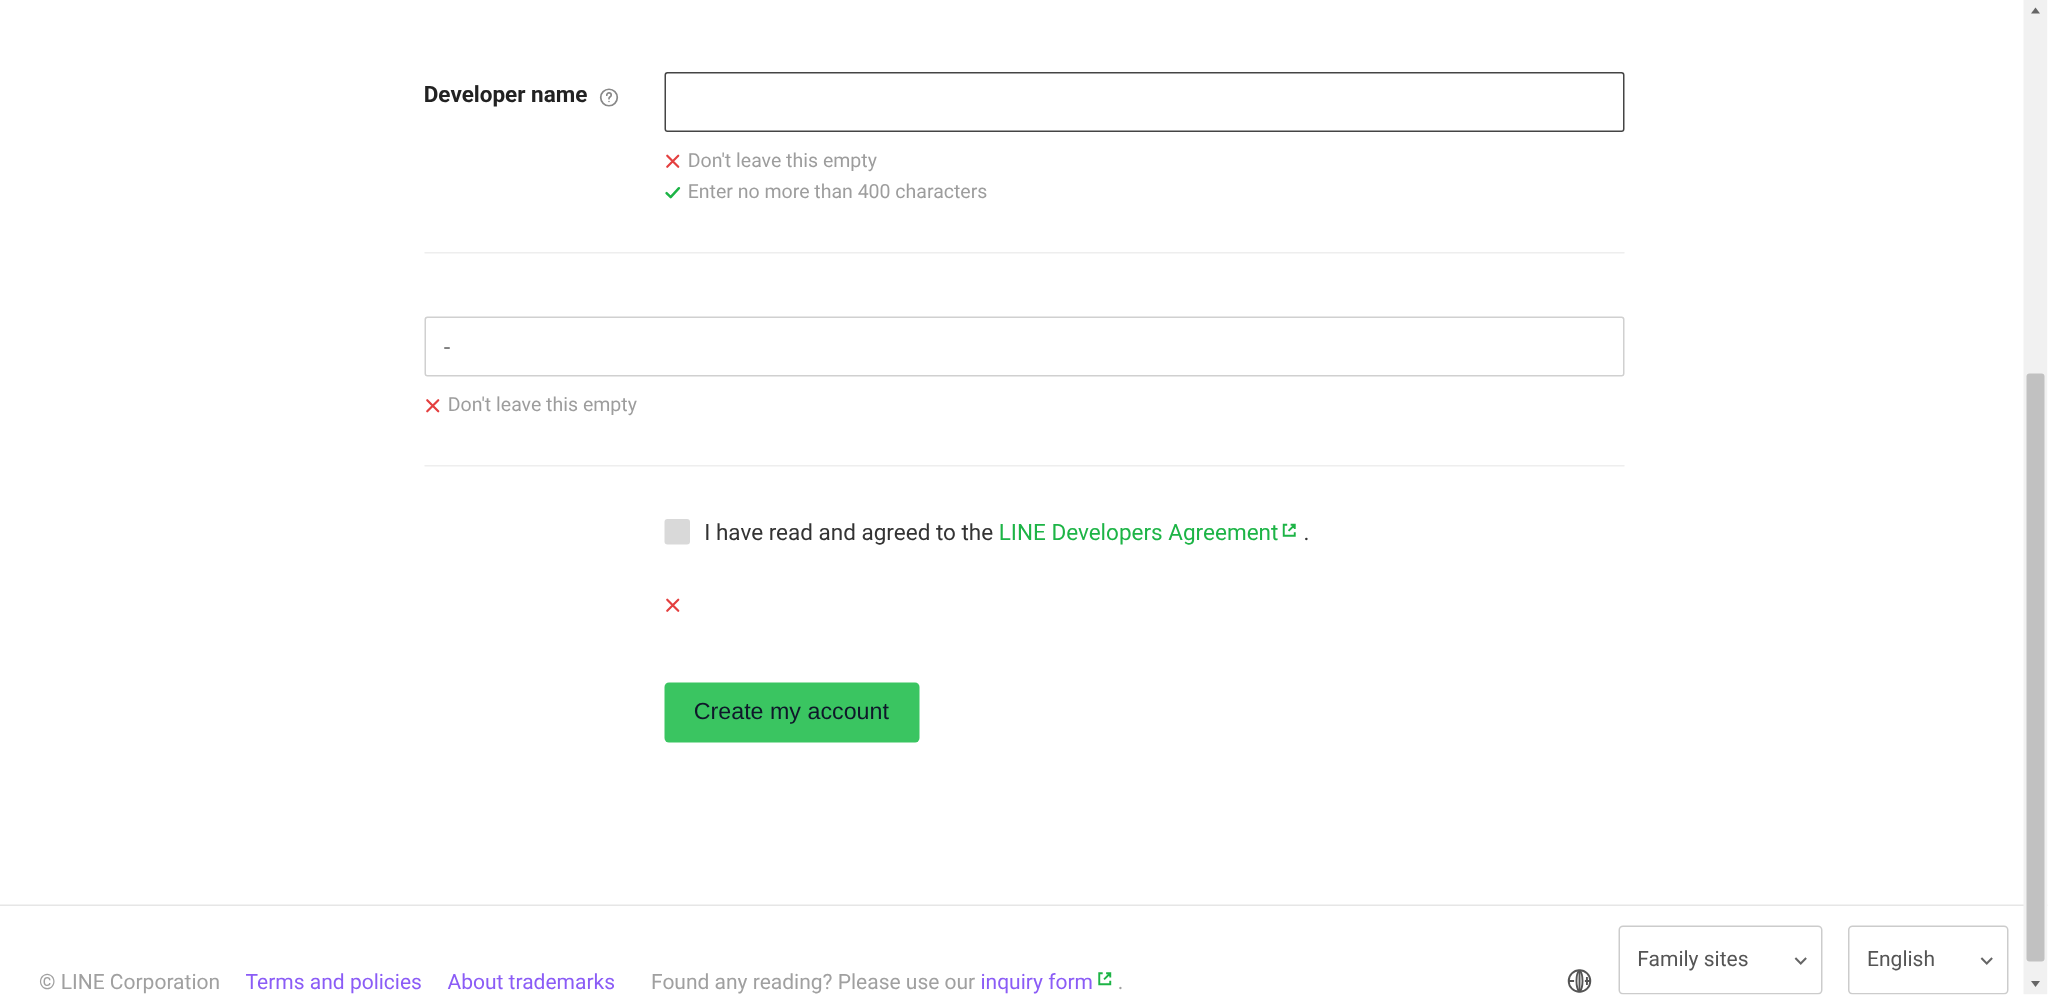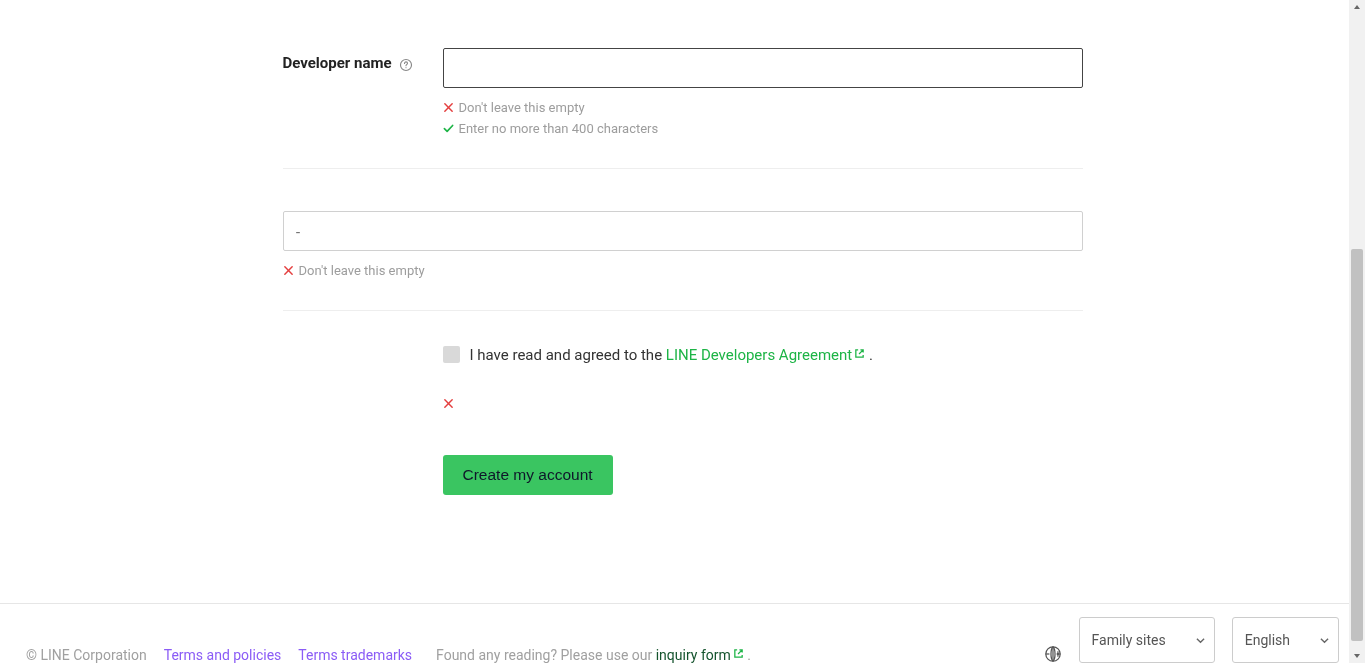--- a/index.html
+++ b/index.html
@@ -114,21 +114,21 @@
       display: flex;
       align-items: flex-end;
       padding: 0 26px;
       font-size: 14px;
       gap: 17px;
       color: #333;
     }
     .footer .copyright { color: #a0a0a0; }
     .footer a { color: #8b5cf6; text-decoration: none; cursor: pointer;}
     .footer .inquiry-text { color: #a0a0a0; margin-left: 7px;}
-    .footer .inquiry-link { color: #14532d; }
+    .footer .inquiry-link { color: #8b5cf6; }
     .footer .spacer { flex: 1; }
     .globe-btn {
       width: 18px; height: 18px;
       cursor: pointer;
     }
     .dropdown {
       border: 1px solid #ccc;
       border-radius: 3px;
       height: 46px;
       display: flex;
@@ -227,21 +227,21 @@
     </div>
 
     <button class="create-btn">Create my account</button>
 
   </div>
 </div>
 
 <div class="footer">
   <span class="copyright">© LINE Corporation</span>
   <a>Terms and policies</a>
-  <a>Terms trademarks</a>
+  <a>About trademarks</a>
   <span class="inquiry-text">
     <span>Found any reading? Please use our </span><a class="inquiry-link"><span>inquiry form</span><span class="ext-icon"><svg viewBox="0 0 12 12" fill="none" stroke="#1db446" stroke-width="1.4">
             <path d="M4.5 2H2v8h8V7.5M7 2h3v3M10 2L5.5 6.5"></path>
           </svg></span></a><span> .</span>
   </span>
   <div class="spacer"></div>
   <span class="globe-btn">
     <svg viewBox="0 0 20 20" fill="none" stroke="#555" stroke-width="1.4">
       <circle cx="10" cy="10" r="8"></circle>
       <path d="M10 2v16"></path>

